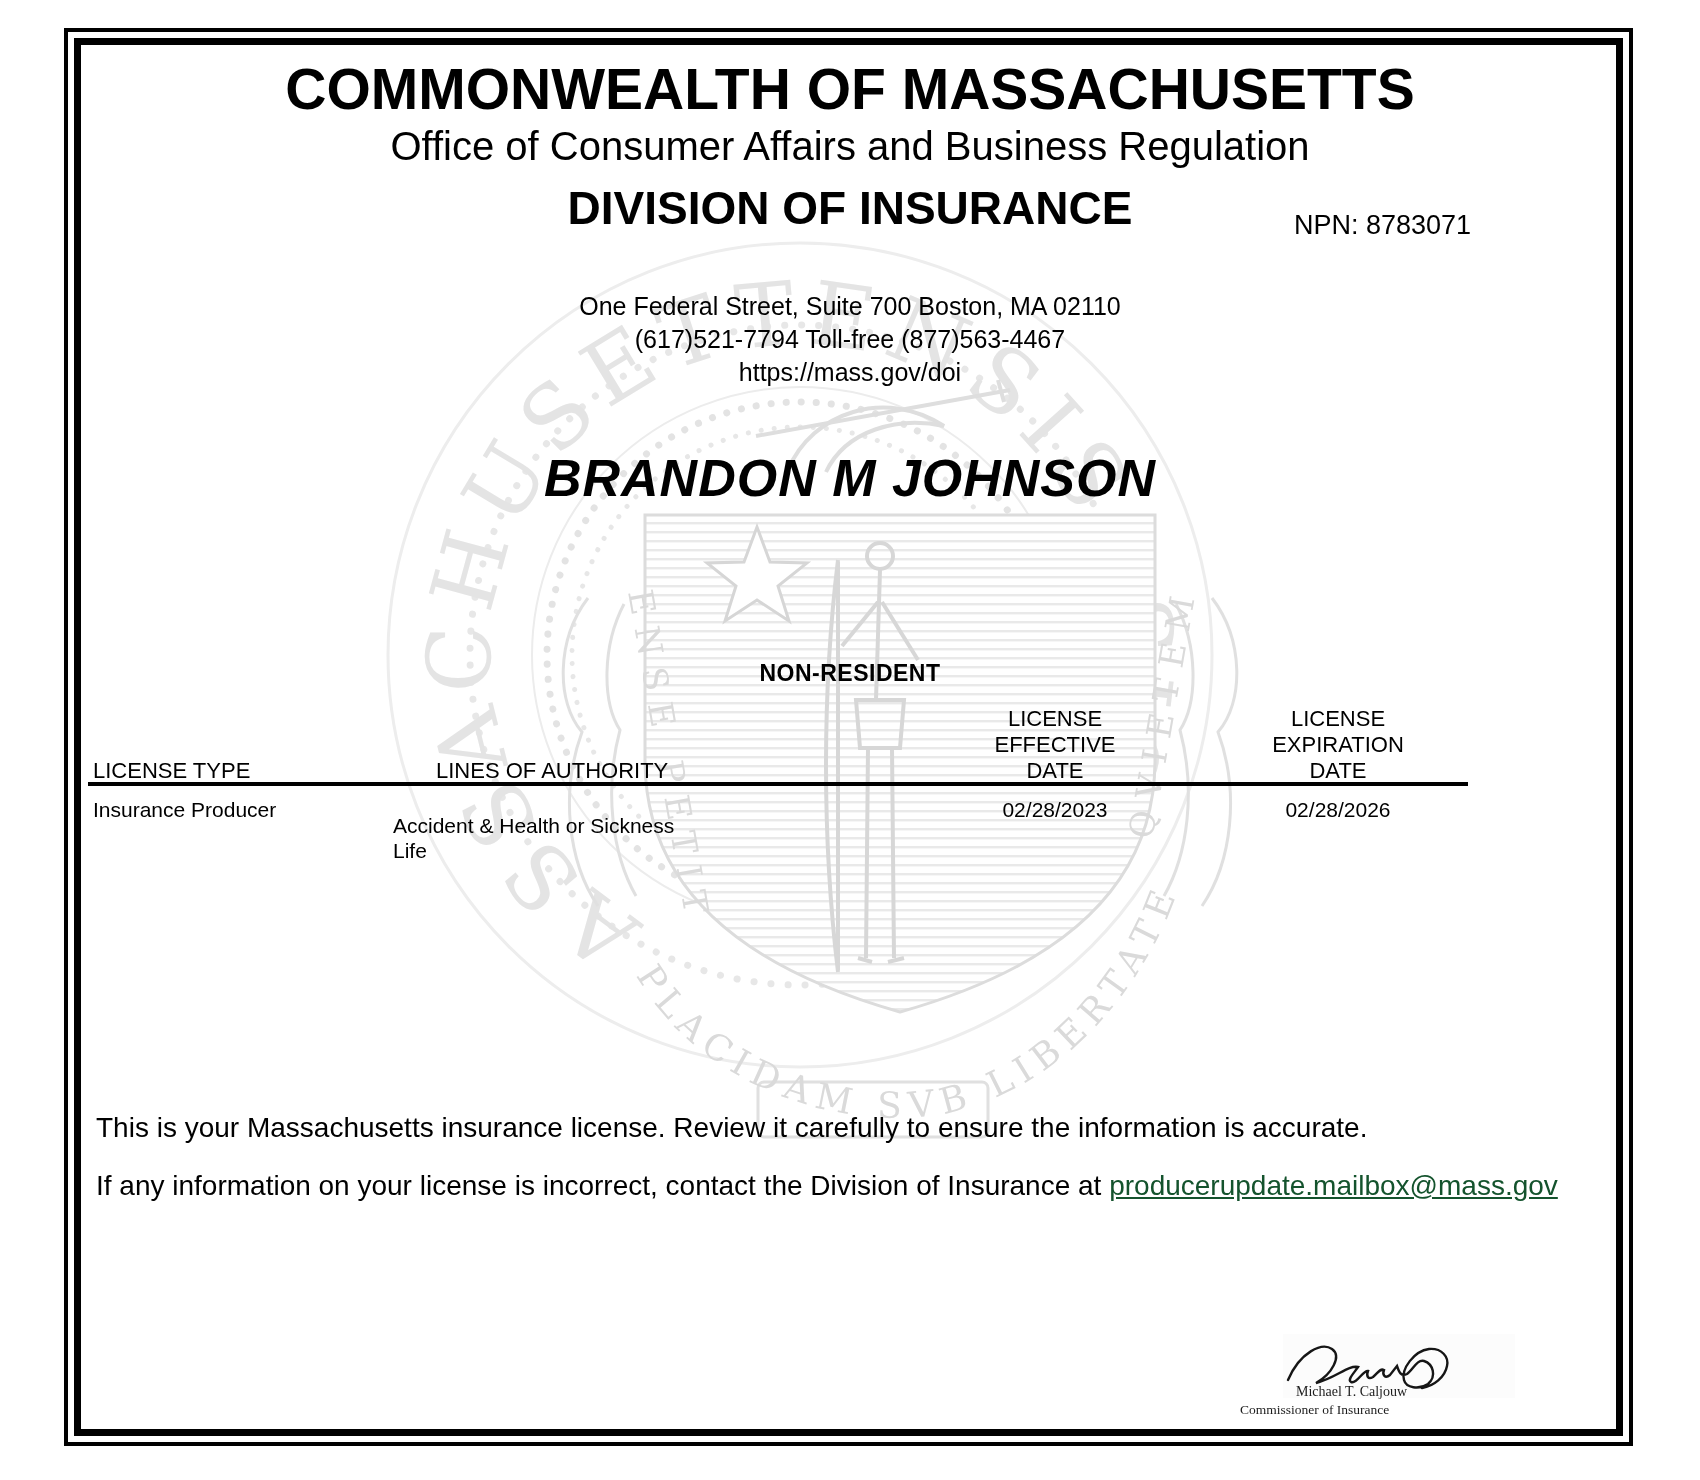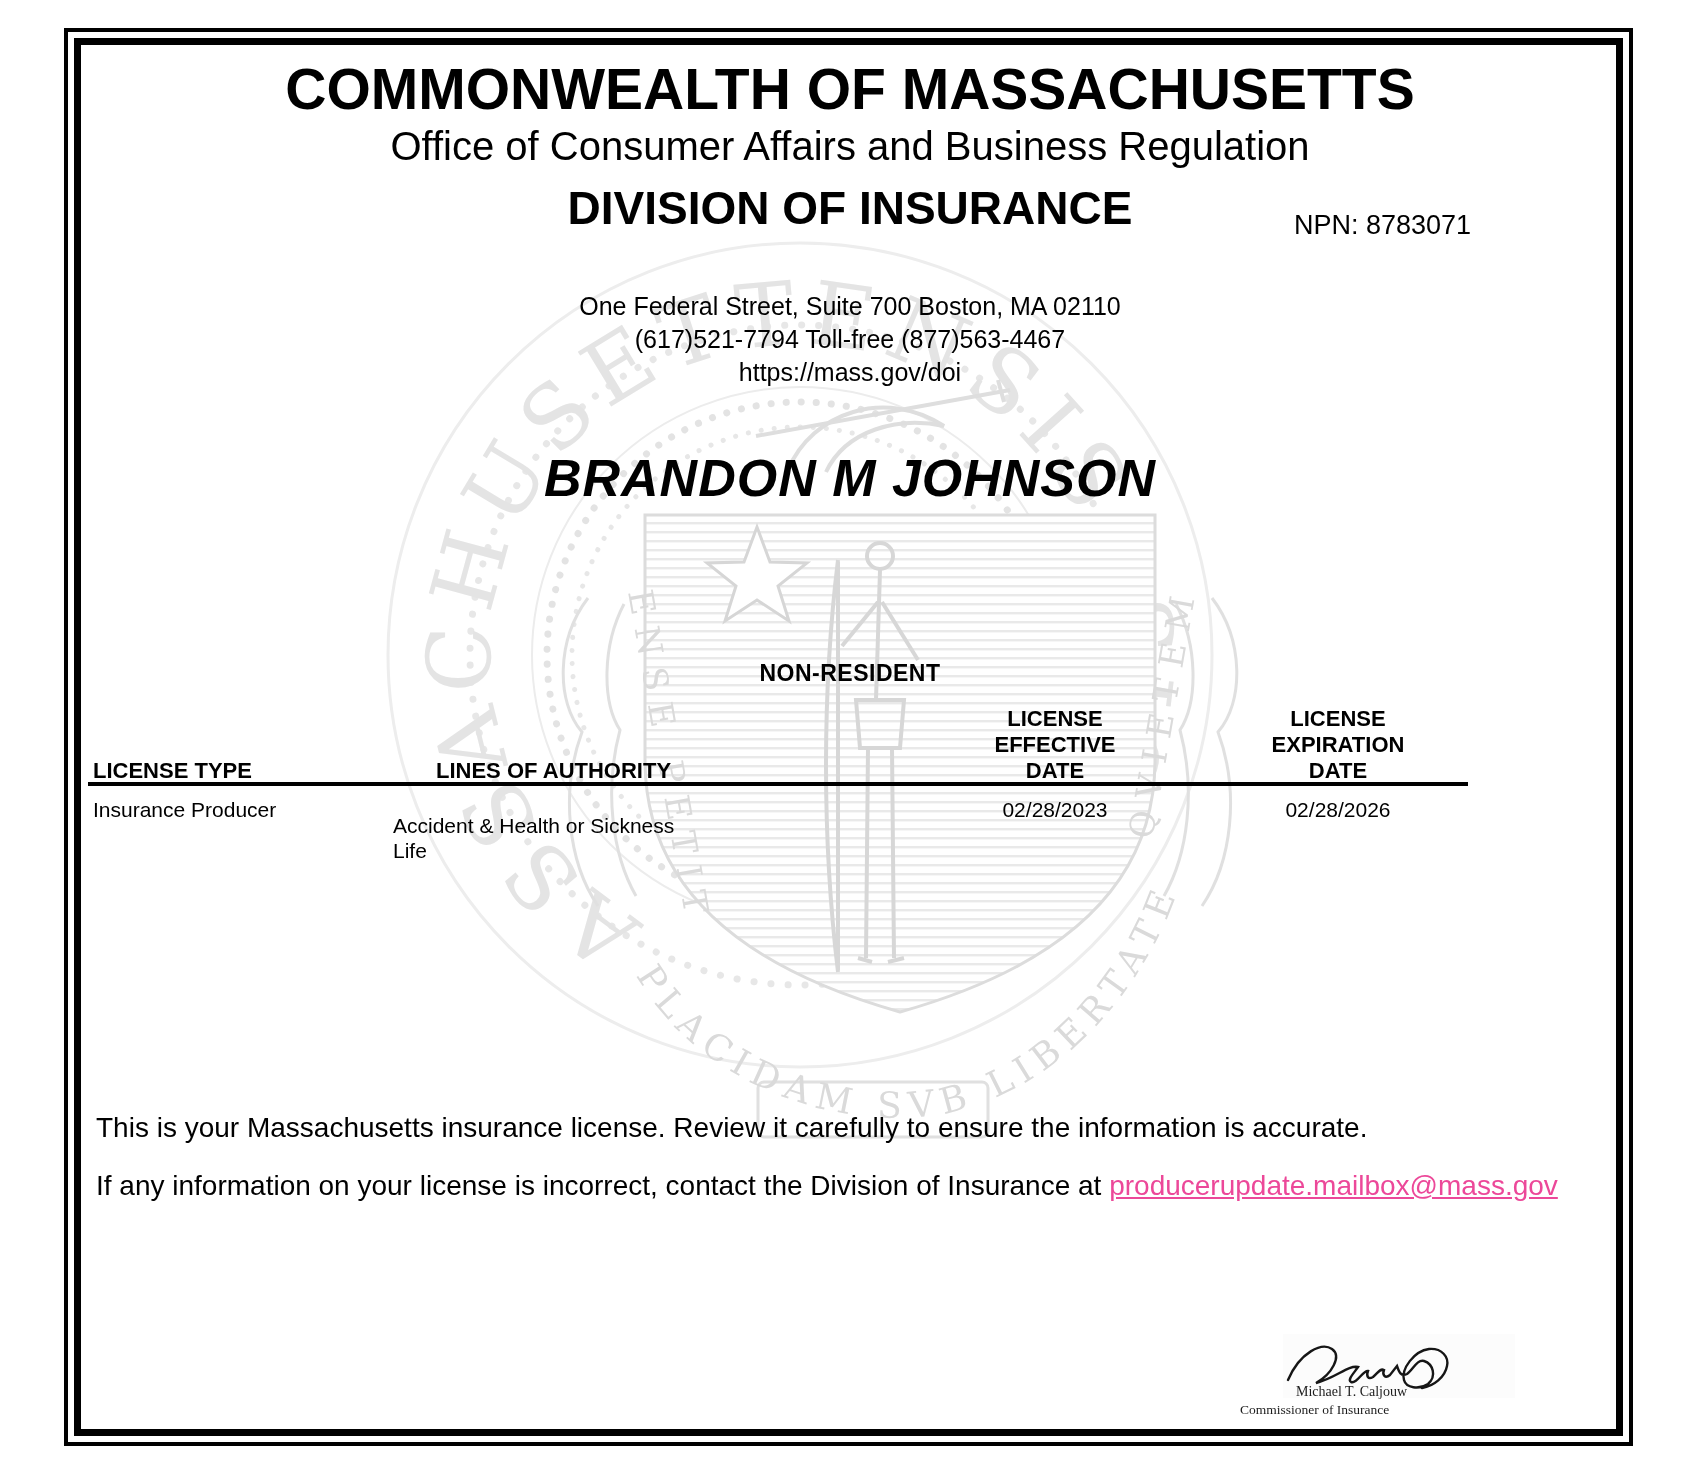--- a/index.html
+++ b/index.html
@@ -20,29 +20,29 @@
   .layer{position:absolute;left:0;top:0;width:1700px;height:1384px;z-index:2;}
   .centered{position:absolute;left:65px;width:1570px;text-align:center;white-space:nowrap;}
   .doc-title{top:56px;font-size:57px;font-weight:bold;}
   .doc-subtitle{top:124px;font-size:40px;}
   .doc-division{top:181px;font-size:46px;font-weight:bold;}
   .npn{position:absolute;left:1294px;top:210px;font-size:27px;white-space:nowrap;}
   .contact{top:290px;font-size:25px;line-height:33px;}
   .licensee-name{top:448px;font-size:52px;font-weight:bold;font-style:italic;letter-spacing:1px;}
   .licensee-addr{top:586px;font-size:30px;line-height:37px;}
   .residency{top:660px;font-size:23px;font-weight:bold;letter-spacing:0.5px;}
-  .th{position:absolute;font-size:22px;font-weight:bold;white-space:nowrap;}
+  .th{position:absolute;font-size:22px;font-weight:normal;white-space:nowrap;}
   .th-stack{line-height:26px;text-align:center;white-space:pre-line;}
   .table-rule{position:absolute;left:88px;top:782px;width:1380px;height:4px;background:#000;}
   .td{position:absolute;top:797px;font-size:21px;line-height:25px;white-space:pre-line;}
   .td-center{text-align:center;}
   .note{position:absolute;left:96px;font-size:28px;white-space:nowrap;}
   .note1{top:1112px;}
   .note2{top:1170px;}
-  .email-link{text-decoration:underline;color:#ec4899;}
+  .email-link{text-decoration:underline;color:#14532d;}
   .sig-img-box{position:absolute;left:1283px;top:1334px;width:232px;height:64px;background:#fcfcfc;}
   .sig-script{position:absolute;left:1286px;top:1340px;}
   .sig-name{position:absolute;left:1296px;top:1384px;font-family:"Liberation Serif", serif;font-size:14px;color:#1c1c1c;white-space:nowrap;}
   .sig-title{position:absolute;left:1240px;top:1402px;font-family:"Liberation Serif", serif;font-size:13.5px;color:#1c1c1c;white-space:nowrap;}
   .wm-serif{font-family:"DejaVu Serif", serif;}
 </style>
 </head>
 <body>
 
 <svg class="watermark" width="1700" height="1480" viewBox="0 0 1700 1480" aria-hidden="true">

